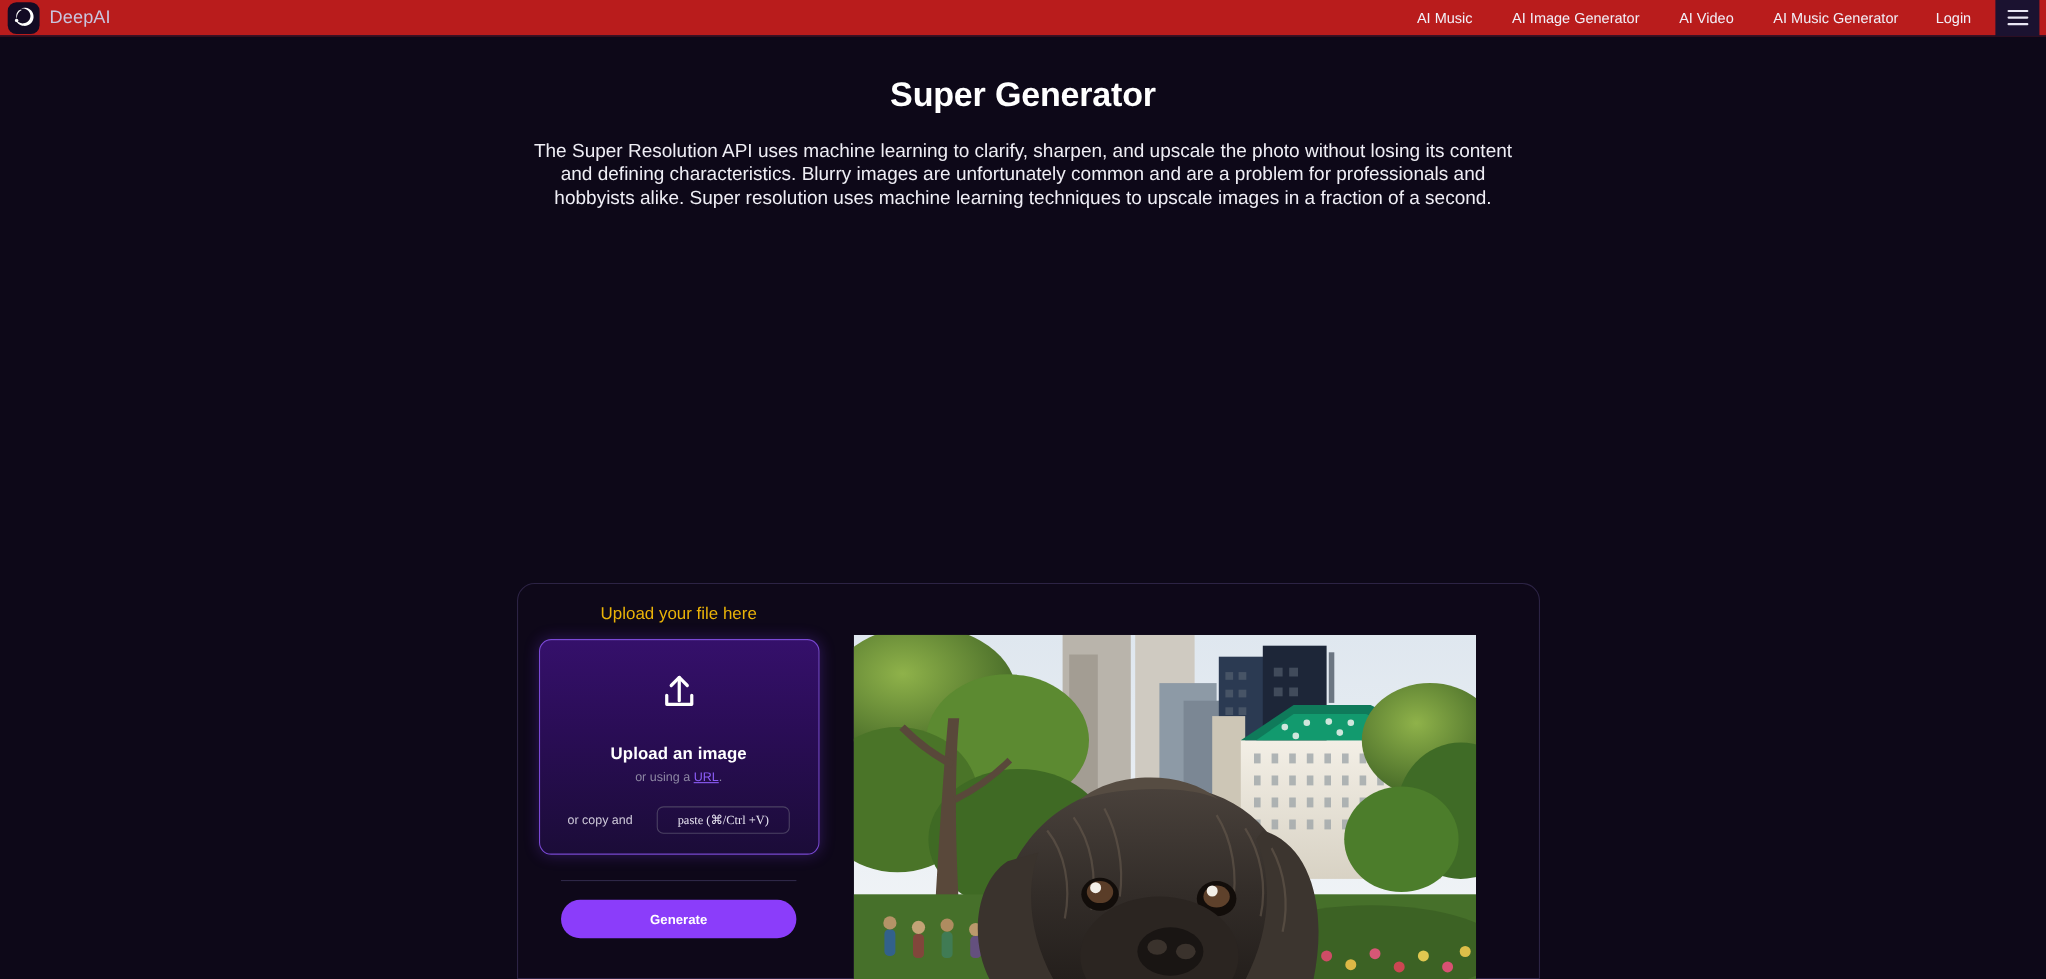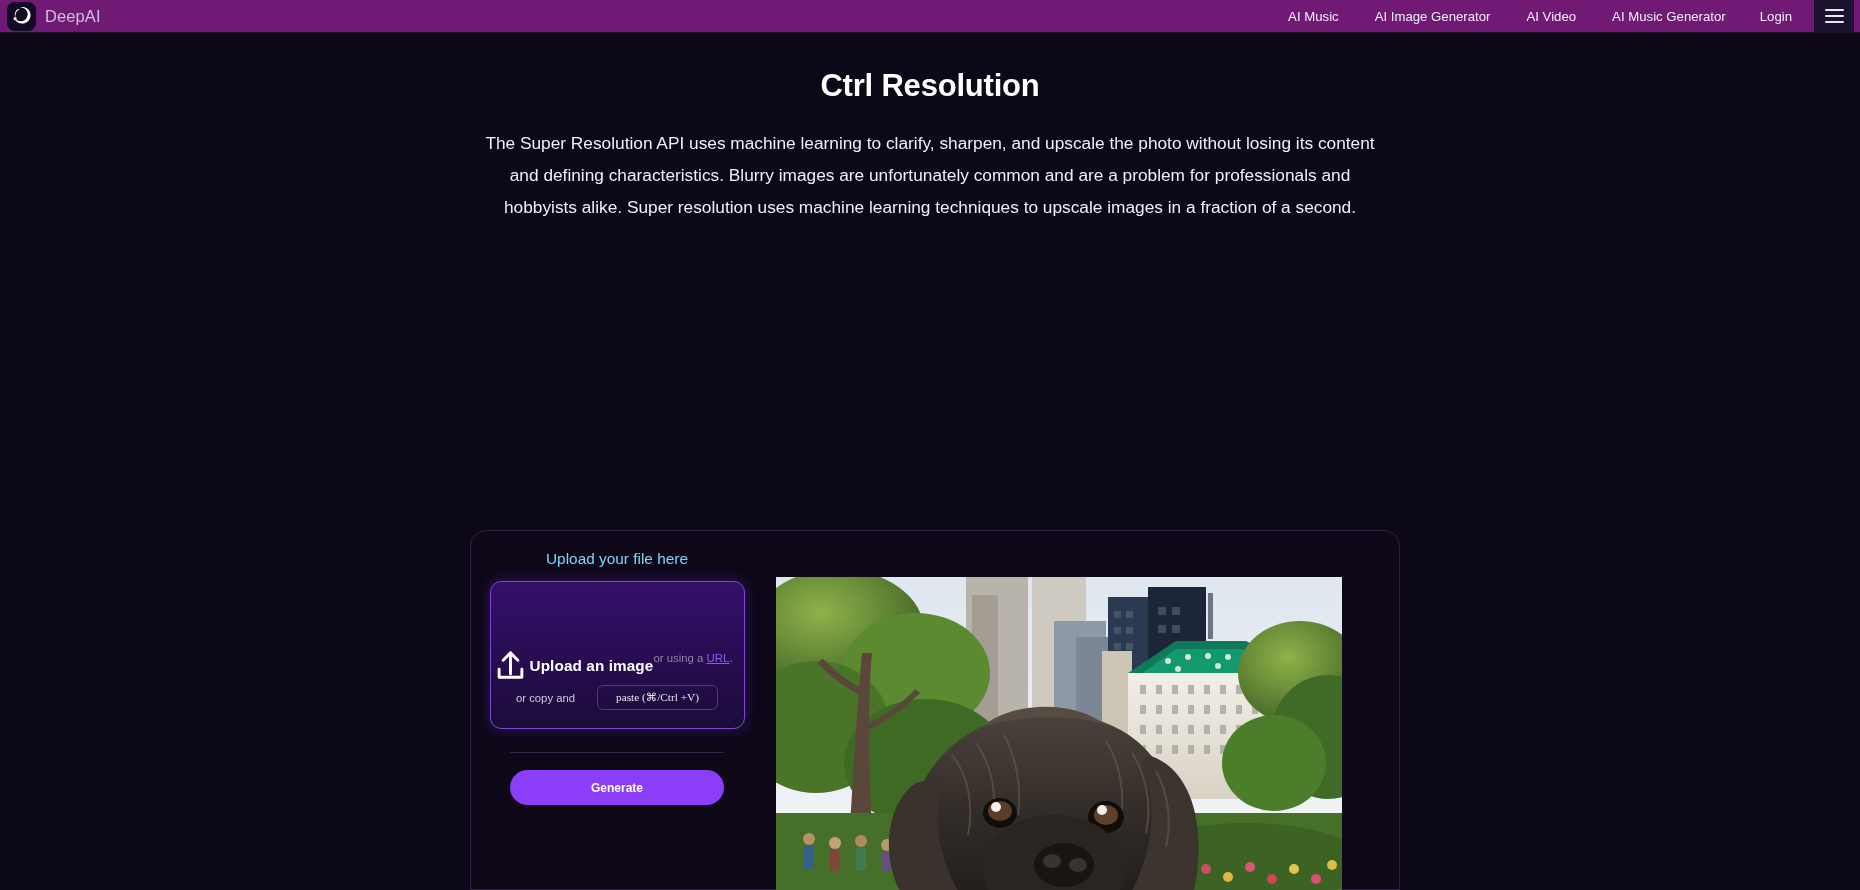--- a/index.html
+++ b/index.html
@@ -8,21 +8,21 @@
     width:1860px; height:890px;
     background:#0d0818;
     font-family:"Liberation Sans", sans-serif;
     overflow:hidden;
   }
 
   
   .header {
     position:absolute; top:0; left:0;
     width:1860px; height:33px;
-    background:#701a75;
+    background:#b91c1c;
     display:flex; align-items:center;
     border-bottom:1px solid #1a1028;
   }
   .brand {
     display:flex; align-items:center; gap:9px;
     margin-left:7px; height:33px;
   }
   .logo-badge {
     width:29px; height:29px; border-radius:8px;
     background:#130b24;
@@ -57,47 +57,47 @@
   
   .hero { position:absolute; top:33px; left:0; width:1860px; }
   .page-title {
     text-align:center; color:#ffffff;
     font-size:31px; font-weight:700; letter-spacing:-.2px;
     margin-top:35px;
   }
   .page-desc {
     width:905px; margin:23px auto 0;
     text-align:center; color:#efeef5;
-    font-size:17.3px; line-height:32px; font-weight:400;
+    font-size:17.3px; line-height:21px; font-weight:400;
   }
 
   
   .tool-card {
     position:absolute; left:470px; top:530px;
     width:930px; height:360px;
     border:1px solid #2c2344;
     border-top-left-radius:16px; border-top-right-radius:16px;
     background:#0e0819;
     display:flex;
   }
   .left-pane {
     width:292px; flex:none; padding:14px 26px 0 26px;
     display:flex; flex-direction:column; align-items:center;
   }
   .pane-heading {
-    color:#7dd3fc; font-size:15.4px; font-weight:500;
+    color:#eab308; font-size:15.4px; font-weight:500;
     margin-top:5px; margin-bottom:13px; white-space:nowrap;
   }
   .dropzone {
-    width:255px; height:148px;
+    width:255px; height:196px;
     border:1px solid #7b49d6;
     border-radius:11px;
     background:linear-gradient(180deg,#35106b 0%,#2a0d56 42%,#1b0c38 100%);
     box-shadow:0 0 14px rgba(124,58,237,.30);
-    display:flex; flex-direction:row; align-items:center;
+    display:flex; flex-direction:column; align-items:center;
     cursor:pointer; position:relative;
   }
   .upload-icon { margin-top:29px; }
   .dz-title {
     color:#ffffff; font-size:15.3px; font-weight:700;
     margin-top:22px; letter-spacing:.1px;
   }
   .dz-sub {
     font-size:11.4px; color:#8d87a3; margin-top:6px;
   }
@@ -159,21 +159,21 @@
     <a class="nav-link login">Login</a>
     <div class="hamburger">
       <span></span>
       <span></span>
       <span></span>
     </div>
   </nav>
 </div>
 
 <div class="hero">
-  <h1 class="page-title">Ctrl Resolution</h1>
+  <h1 class="page-title">Super Generator</h1>
   <p class="page-desc">The Super Resolution API uses machine learning  to clarify, sharpen, and upscale the photo without losing its content and defining characteristics. Blurry images are unfortunately common and are a problem for professionals and hobbyists alike. Super resolution uses machine learning techniques to upscale images in a fraction of a second.</p>
 </div>
 
 <div class="tool-card">
 
   <div class="left-pane">
     <div class="pane-heading">Upload your file here</div>
 
     <div class="dropzone">
       <span class="upload-icon">

